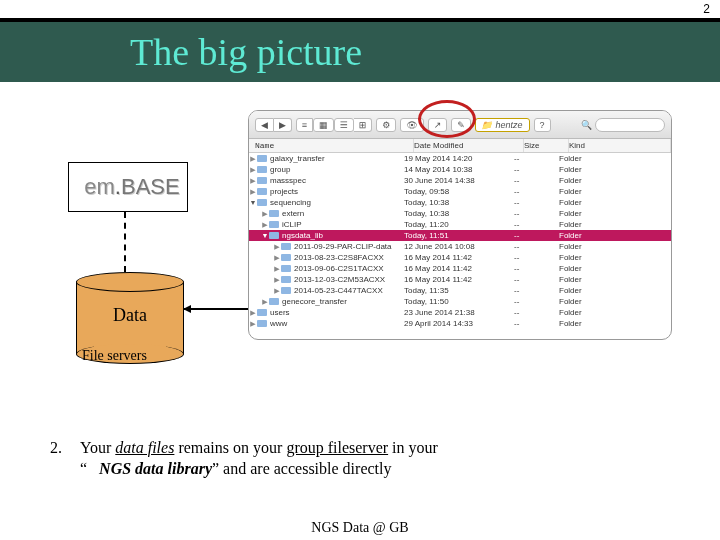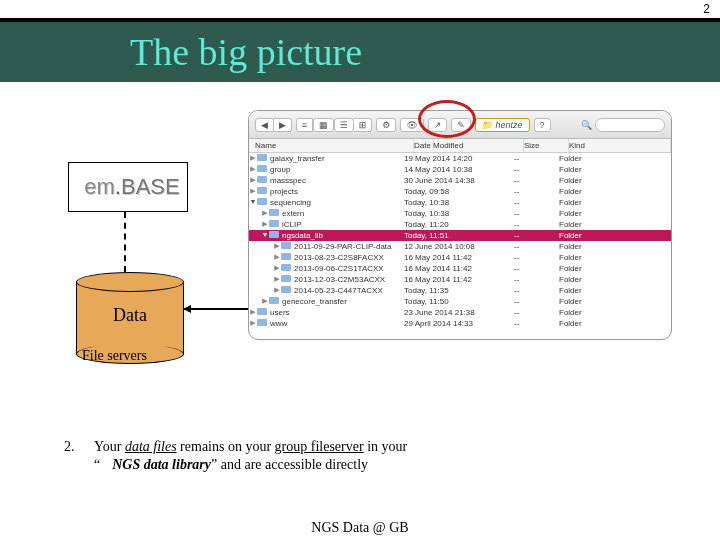--- a/index.html
+++ b/index.html
@@ -31,43 +31,43 @@
   .finder-toolbar { height: 28px; background: linear-gradient(#f5f5f5,#dedede); border-bottom: 1px solid #bbb; display: flex; align-items: center; gap: 4px; padding: 0 6px; font-size: 9px; color: #555; }
   .tb-btn { background: #fff; border: 1px solid #bbb; border-radius: 3px; padding: 1px 5px; font-size: 9px; display: inline-flex; align-items: center; }
   .tb-group { display: inline-flex; }
   .tb-group .tb-btn:first-child { border-radius: 3px 0 0 3px; }
   .tb-group .tb-btn:last-child { border-radius: 0 3px 3px 0; border-left: none; }
   .tb-search { margin-left: auto; display: flex; align-items: center; gap: 2px; }
   .tb-search input { width: 70px; height: 14px; border: 1px solid #bbb; border-radius: 8px; font-size: 8px; padding: 0 4px; }
   .folder-chip { border: 1px solid #c4a100; border-radius: 3px; padding: 1px 6px; font-size: 9px; background: #fff; font-style: italic; }
 
   .finder-header { height: 14px; background: #f5f5f5; border-bottom: 1px solid #ccc; display: flex; font-size: 8px; color: #333; }
-  .col-name { width: 165px; padding-left: 6px; }
+  .col-name { width: 165px; padding-left: 6px; font-family: Liberation Mono, monospace; }
   .col-date { width: 110px; }
   .col-size { width: 45px; }
   .col-kind { flex: 1; }
   .finder-header > div { border-right: 1px solid #ddd; display: flex; align-items: center; }
 
   .finder-body { overflow: hidden; }
   .row { display: flex; font-size: 8px; height: 11px; align-items: center; color: #333; }
   .row.sel { background: #be185d; color: #fff; }
   .row .tri { width: 8px; text-align: center; font-size: 7px; color: #888; }
   .row .tri.open { color: #555; }
   .row.sel .tri { color: #fff; }
   .row .folder-icon { width: 10px; height: 7px; background: #8fb7e3; border-radius: 1px; margin-right: 3px; display: inline-block; }
-  .row .name { width: 155px; display: flex; align-items: flex-start; overflow: hidden; white-space: nowrap; }
+  .row .name { width: 155px; display: flex; align-items: center; overflow: hidden; white-space: nowrap; }
   .row .indent1 { padding-left: 12px; }
   .row .indent2 { padding-left: 24px; }
   .row .date { width: 110px; }
   .row .size { width: 45px; }
   .row .kind { flex: 1; }
 
   .red-circle { position: absolute; top: 100px; left: 418px; width: 58px; height: 38px; border: 3px solid #c21f1f; border-radius: 50%; z-index: 5; }
 
-  .body-text { position: absolute; top: 438px; left: 64px; right: 40px; font-size: 14px; font-family: "Times New Roman", serif; line-height: 1.3; }
+  .body-text { position: absolute; top: 438px; left: 50px; right: 40px; font-size: 16px; font-family: "Times New Roman", serif; line-height: 1.3; }
   .body-text .num { display: inline-block; width: 30px; }
   .body-text .ul { text-decoration: underline; }
   .body-text .it { font-style: italic; }
 
   .footer { position: absolute; bottom: 4px; left: 0; right: 0; text-align: center; font-size: 14px; font-family: "Times New Roman", serif; }
 </style>
 </head>
 <body>
 
 <div class="page-number">2</div>

